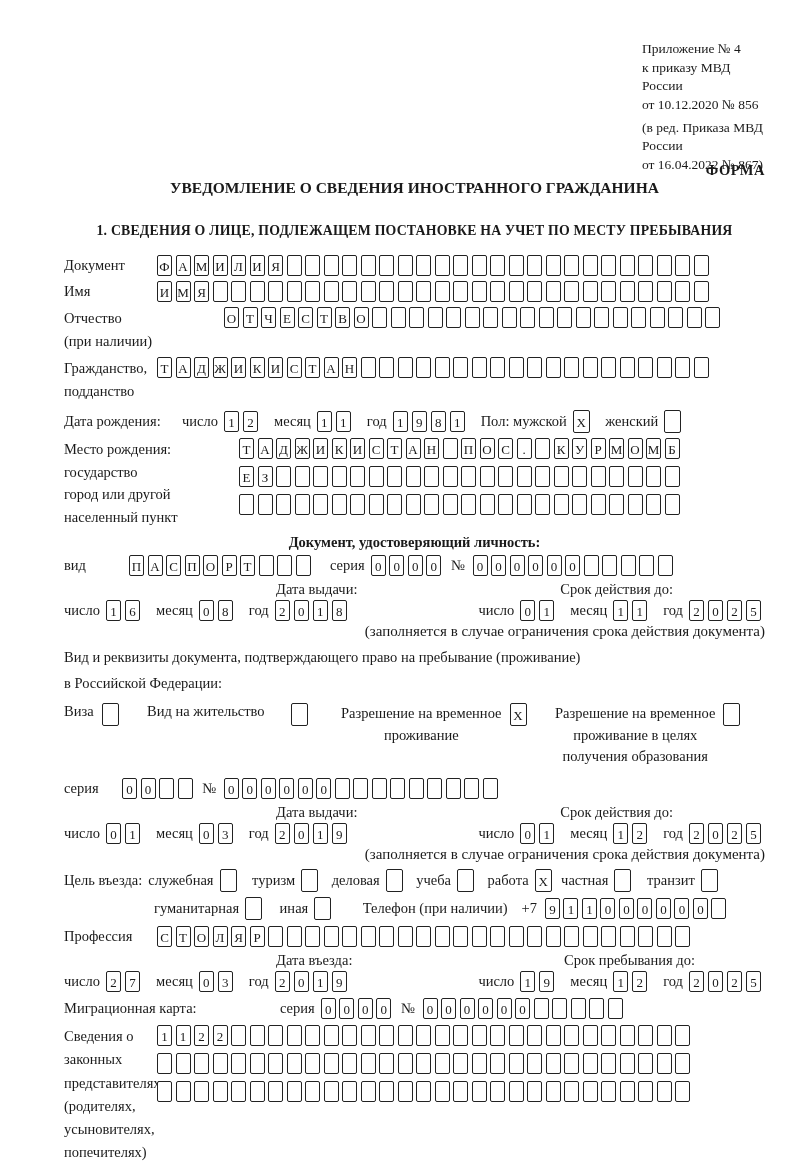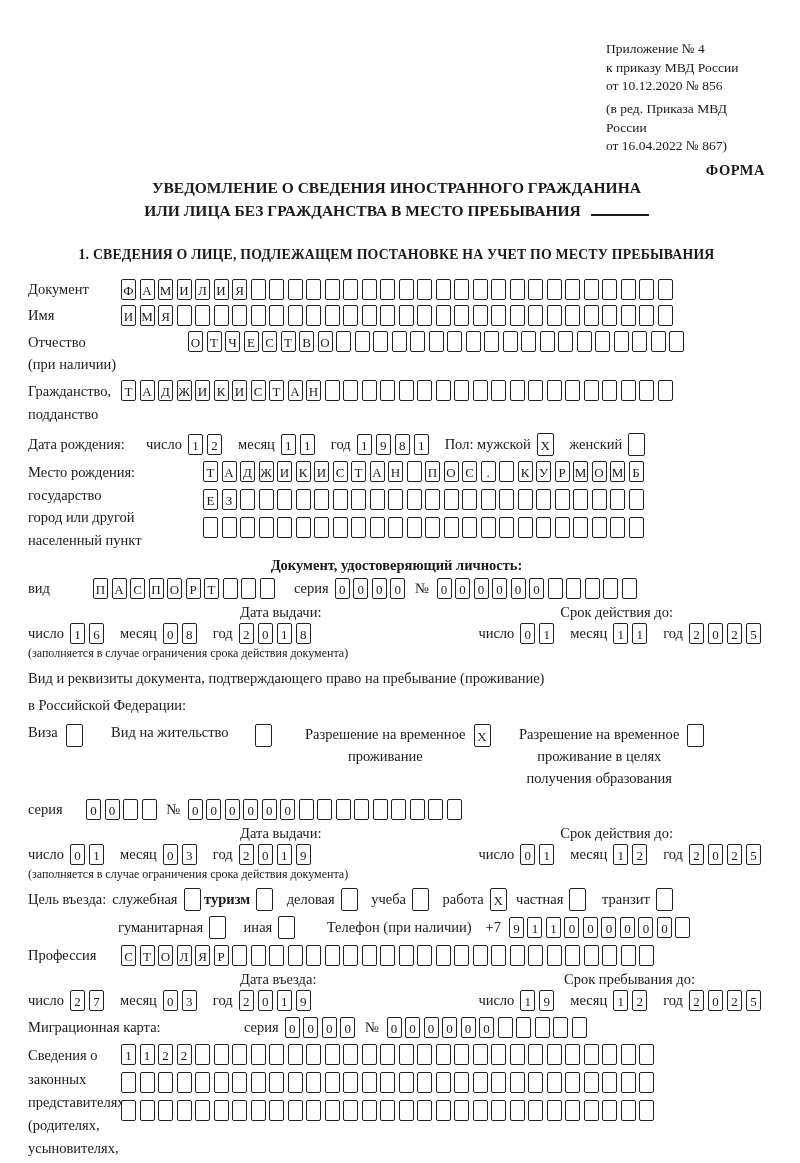--- a/index.html
+++ b/index.html
@@ -1,21 +1,21 @@
 <!DOCTYPE html>
 <html><head>
 <meta charset="utf-8">
 <style>
   * { margin:0; padding:0; box-sizing:border-box; }
   html,body { background:#fff; }
   .page {
     position:relative; width:800px; height:1163px; overflow:hidden;
     background:#ffffff; color:#1a1a1a;
     font-family:"Liberation Serif","DejaVu Serif",serif;
-    font-size:14.5px; padding:40px 35px 16px 28px;
+    font-size:14.5px; padding:40px 35px 16px 64px;
   }
   
   .header-area { position:relative; height:130px; }
   .annex { position:absolute; left:578px; top:0; font-size:13.5px; line-height:1.38; }
   .annex .amend { margin-top:4px; }
   .forma { position:absolute; right:0; top:122px; font-weight:bold; font-size:14.5px; letter-spacing:.5px; }
   .title { text-align:center; font-weight:bold; font-size:15.5px; line-height:1.5; margin-top:6px; }
   .blank-line { display:inline-block; width:58px; border-bottom:2px solid #1a1a1a; margin-left:10px; vertical-align:baseline; }
   .section-heading { text-align:center; font-weight:bold; font-size:13.8px; margin-top:24px; letter-spacing:.2px; }
 
@@ -38,21 +38,21 @@
   .dg { display:inline-flex; align-items:center; }
   .dg .cells { margin-right:12px; }
   .dg .cell { margin-right:4px; }
 
   
   .dates-heads { display:flex; margin-top:4px; margin-bottom:2px; }
   .dh-left { margin-left:212px; }
   .dh-right { margin-left:auto; margin-right:92px; }
   .dates-row { display:flex; align-items:center; margin-bottom:2px; }
   .dates-row .right { margin-left:auto; }
-  .note-right { text-align:left; font-size:12px; margin-bottom:6px; }
+  .note-right { text-align:right; font-size:15px; margin-bottom:6px; }
 
   .center-bold { text-align:center; font-weight:bold; margin:6px 0 4px 0; }
   .intro { margin-top:4px; line-height:1.55; }
 
   .options-row { display:flex; align-items:flex-start; margin-top:8px; margin-bottom:10px; }
   .opt { display:inline-flex; align-items:flex-start; }
   .opt .dlabel { margin-right:8px; }
   .opt-lines { display:flex; flex-direction:column; text-align:center; line-height:1.5; margin-right:8px; }
   .gap25 { margin-left:25px; } .gap30 { margin-left:30px; }
 
@@ -76,21 +76,20 @@
       <div>к приказу МВД России</div>
       <div>от 10.12.2020 № 856</div>
       <div class="amend">(в ред. Приказа МВД России</div>
       <div>от 16.04.2022 № 867)</div>
     </div>
     <div class="forma">ФОРМА</div>
   </div>
 
   <div class="title">
     <div>УВЕДОМЛЕНИЕ О СВЕДЕНИЯ ИНОСТРАННОГО ГРАЖДАНИНА</div>
-    <div><span>ИЛИ ЛИЦА БЕЗ ГРАЖДАНСТВА В МЕСТО ПРЕБЫВАНИЯ</span><span class="blank-line"></span></div>
   </div>
 
   <div class="section-heading">1. СВЕДЕНИЯ О ЛИЦЕ, ПОДЛЕЖАЩЕМ ПОСТАНОВКЕ НА УЧЕТ ПО МЕСТУ ПРЕБЫВАНИЯ</div>
 
   <div class="rows">
 
     <div class="row">
       <span class="lbl w93">Документ</span>
       <span class="cells">
           <span class="cell">Ф</span>
@@ -538,21 +537,21 @@
             <span class="cell">5</span>
           </span>
       </span>
     </div>
     <div class="note-right">(заполняется в случае ограничения срока действия документа)</div>
 
     <div class="row" style="margin-top:4px;">
       <span class="dlabel">Цель въезда:</span>
       <span class="dlabel">служебная</span>
       <span class="cell cbox"></span>
-      <span class="dlabel" style="font-weight:bold;">туризм</span>
+      <span class="dlabel" style="margin-left:12px;">туризм</span>
       <span class="cell cbox"></span>
       <span class="dlabel" style="margin-left:10px;">деловая</span>
       <span class="cell cbox"></span>
       <span class="dlabel" style="margin-left:10px;">учеба</span>
       <span class="cell cbox"></span>
       <span class="dlabel" style="margin-left:10px;">работа</span>
       <span class="cell cbox">X</span>
       <span class="dlabel" style="margin-left:6px;">частная</span>
       <span class="cell cbox"></span>
       <span class="dlabel" style="margin-left:12px;">транзит</span>

